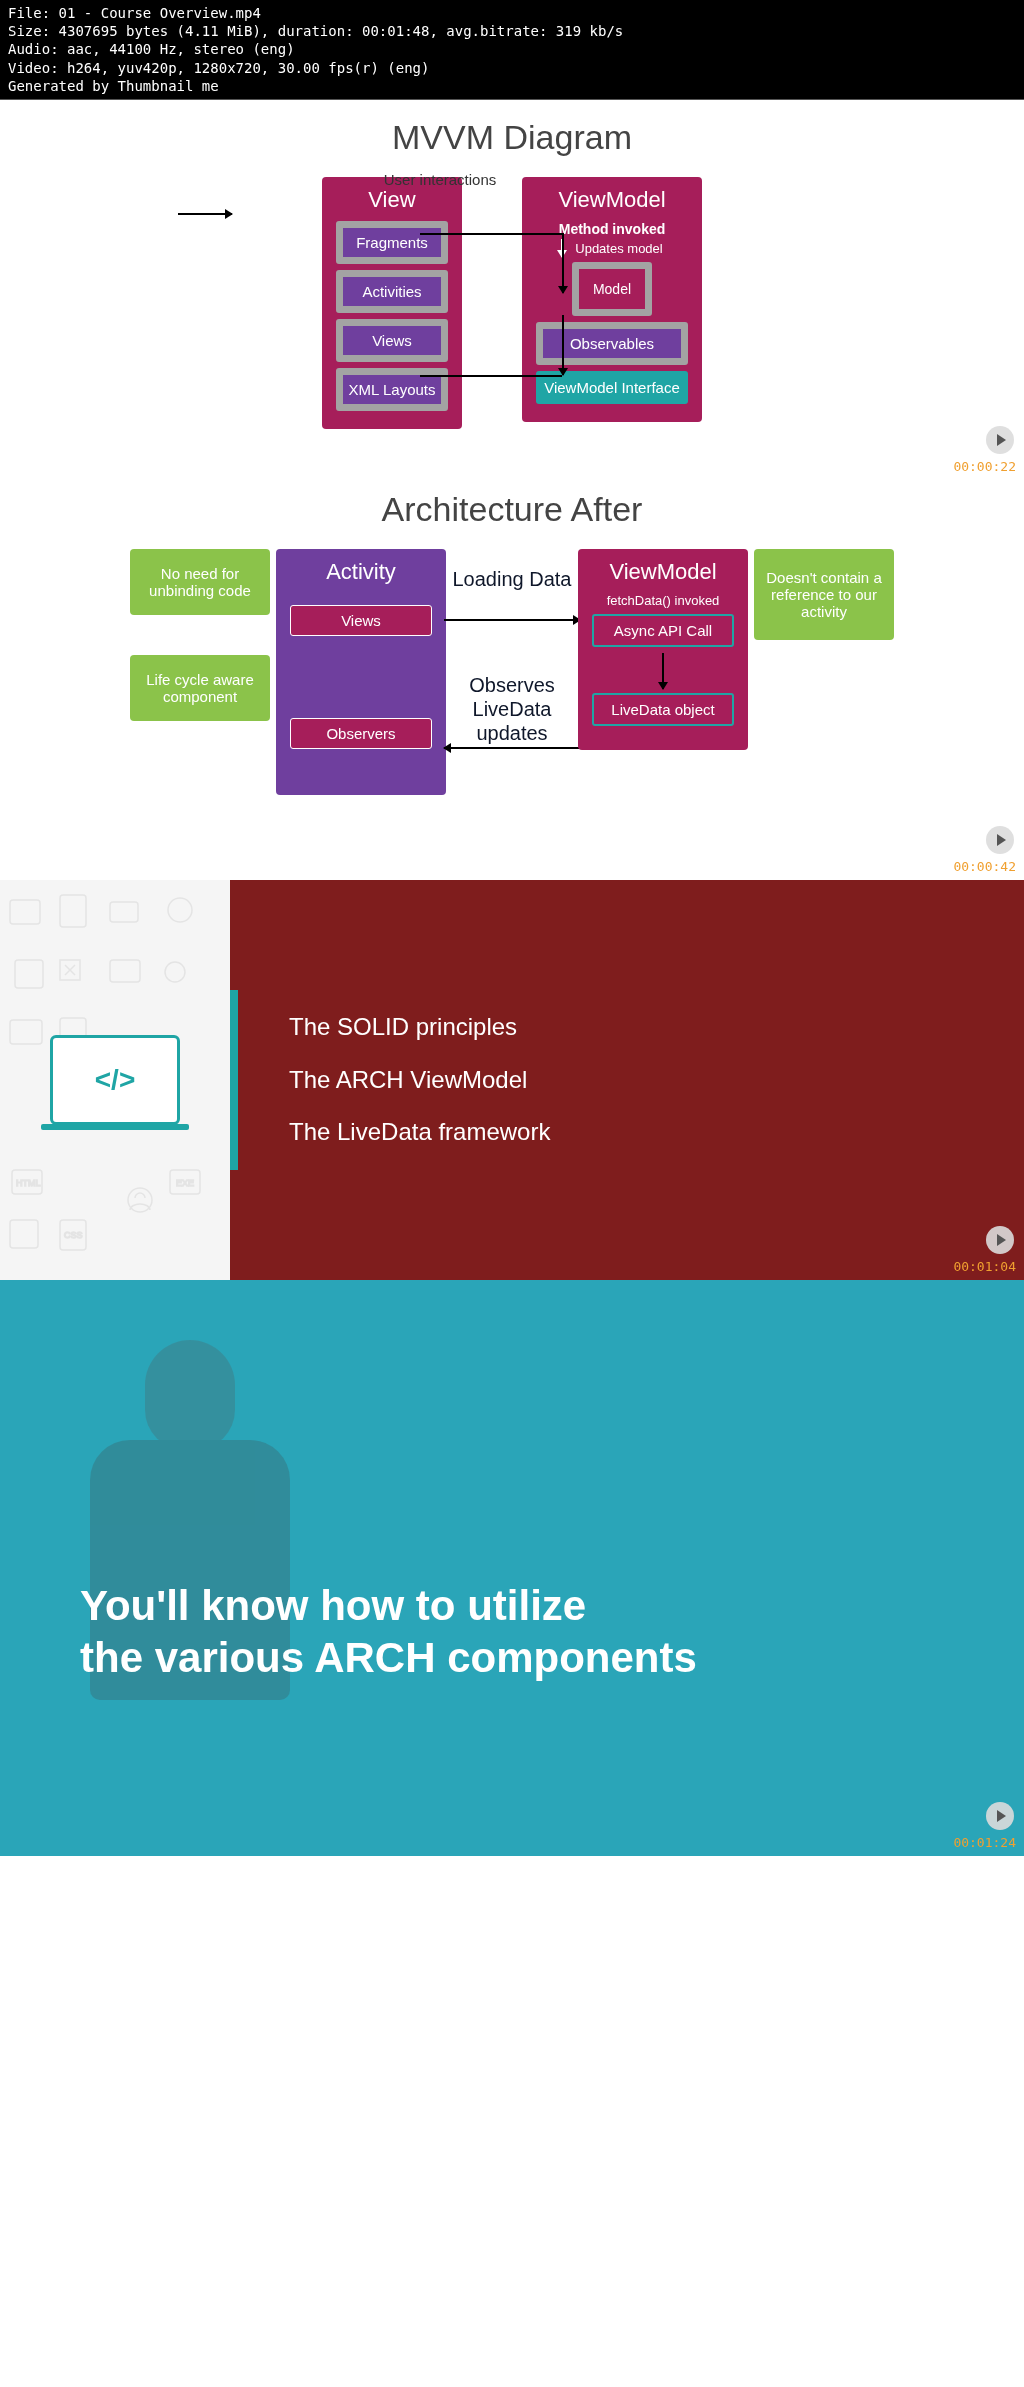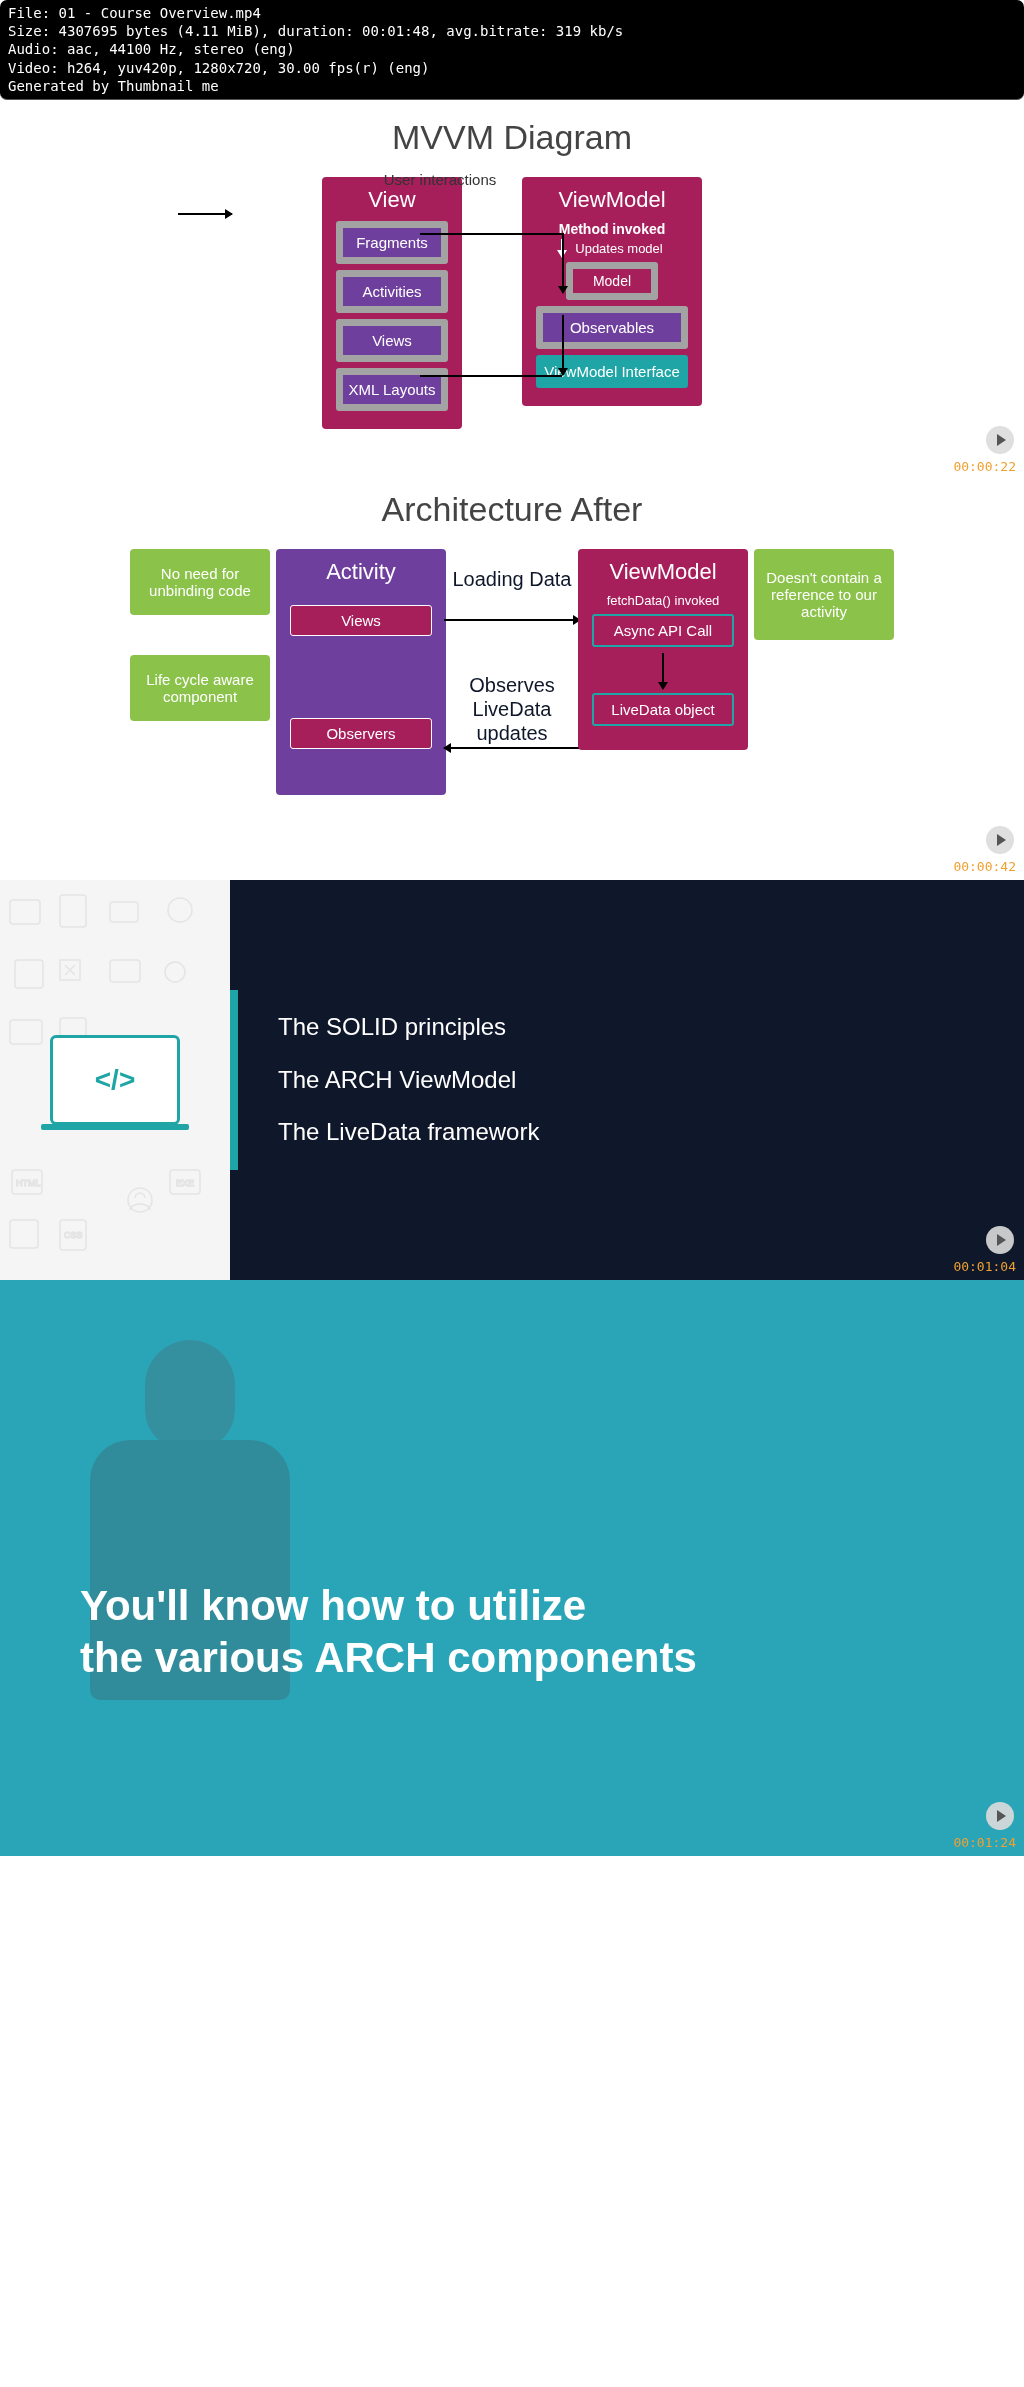--- a/index.html
+++ b/index.html
@@ -1,35 +1,35 @@
 <!DOCTYPE html>
 <html><head>
 <meta charset="utf-8">
 <style>
 * { box-sizing: border-box; margin: 0; padding: 0; }
 body { font-family: Arial, Helvetica, sans-serif; width: 1024px; background: #fff; }
 
-.meta-header { background: #000; color: #fff; padding: 4px 8px; font-size: 14px; font-family: monospace; line-height: 1.3; border-bottom: 1px solid #555; border-radius: 7px; }
+.meta-header { background: #000; color: #fff; padding: 4px 8px; font-size: 14px; font-family: monospace; line-height: 1.3; border-bottom: 1px solid #555; }
 
 .slide { position: relative; width: 1024px; }
 .timestamp { position: absolute; bottom: 6px; right: 8px; color: #f0a030; font-size: 13px; font-family: monospace; }
 .play-icon { position: absolute; bottom: 26px; right: 10px; width: 28px; height: 28px; border-radius: 50%; background: rgba(220,220,220,0.9); display:flex; align-items:center; justify-content:center; }
 .play-icon::after { content:''; border-left: 9px solid #555; border-top: 6px solid transparent; border-bottom: 6px solid transparent; margin-left:2px; }
 
 
 .s1 { height: 380px; background: #fff; padding-top: 18px; }
 .s1-title { text-align:center; font-size: 34px; color:#444; font-weight:400; margin-bottom: 20px; }
 .s1-body { display:flex; justify-content:center; gap: 60px; align-items: flex-start; position: relative; }
 .col { border-radius: 4px; padding: 10px 10px 12px 10px; color:#fff; text-align:center; }
 .col-view { background:#a61e5a; width: 140px; }
 .col-vm { background:#a61e5a; width: 180px; }
 .col h3 { font-size: 22px; font-weight: 500; margin-bottom: 8px; }
 .chip { border:7px solid #a3a3a3; border-radius:3px; padding:6px 4px; margin: 6px 4px; font-size: 15px; }
 .chip-purple { background:#6f3f9e; }
-.chip-model { background: transparent; width: 92px; margin: 4px auto; padding: 4px; font-size: 14px; }
+.chip-model { background: transparent; width: 80px; margin: 4px auto; padding: 12px; font-size: 14px; }
 .chip-teal { background:#1fa5a5; border: none; padding: 8px 4px; }
 .vm-sub { font-weight:bold; font-size:14px; margin: 2px 0; }
 .vm-small { font-size: 13px; margin: 2px 0; }
 .s1-note { position:absolute; font-size:15px; color:#333; text-align:center; line-height:1.2; }
 .note-ui { top: -6px; left: 380px; width: 120px; }
 .note-upd { top: 68px; left: 580px; width: 120px; }
 .note-rcv { top: 154px; left: 580px; width: 120px; }
 .arrow-h { position:absolute; height: 2px; background:#000; }
 .arrow-h::after { content:''; position:absolute; right:-1px; top:-4px; border-left: 8px solid #000; border-top:5px solid transparent; border-bottom:5px solid transparent; }
 .arrow-v { position:absolute; width: 2px; background:#000; }
@@ -52,21 +52,21 @@
 .mid-label { position:absolute; width:120px; text-align:center; font-size:20px; color:#0f172a; line-height:1.2; }
 .arrow-l::after { left:-1px; right:auto; border-left:none; border-right: 8px solid #000; border-top:5px solid transparent; border-bottom:5px solid transparent; }
 
 
 .s3 { height: 400px; background:#fff; display:flex; }
 .s3-left { width: 230px; background:#f5f5f5; position:relative; overflow:hidden; display:flex; align-items:center; justify-content:center; }
 .doodle { position:absolute; inset:0; opacity:0.15; }
 .laptop { width:130px; height:90px; border:3px solid #1fa5a5; border-radius:6px; position:relative; z-index:2; background:#fff; }
 .laptop::after { content:'</>'; position:absolute; inset:0; display:flex; align-items:center; justify-content:center; color:#1fa5a5; font-size:28px; font-weight:bold; }
 .laptop-base { position:absolute; bottom:-8px; left:-12px; right:-12px; height:6px; background:#1fa5a5; border-radius:2px; }
-.s3-right { flex:1; background:#0f172a; display:flex; align-items:center; }
+.s3-right { flex:1; background:#7f1d1d; display:flex; align-items:center;gap:11px; }
 .s3-accent { width:16px; height:180px; background:#1fa5a5; margin-left:-8px; }
 .s3-text { color:#fff; font-size:24px; margin-left:40px; line-height:2.2; font-weight:300; }
 
 
 .s4 { height: 576px; background:#2aa5b8; position:relative; overflow:hidden; }
 .s4-person { position:absolute; left:40px; top:60px; width:300px; height:500px; opacity:0.25; }
 .s4-head { width:90px; height:110px; background:#555; border-radius:45px 45px 40px 40px; margin:0 auto; }
 .s4-body2 { width:200px; height:260px; background:#444; border-radius:40px 40px 10px 10px; margin:-10px auto 0; }
 .s4-text { position:absolute; left:80px; top:300px; color:#fff; font-size:42px; font-weight:600; line-height:1.25; }
 </style>

